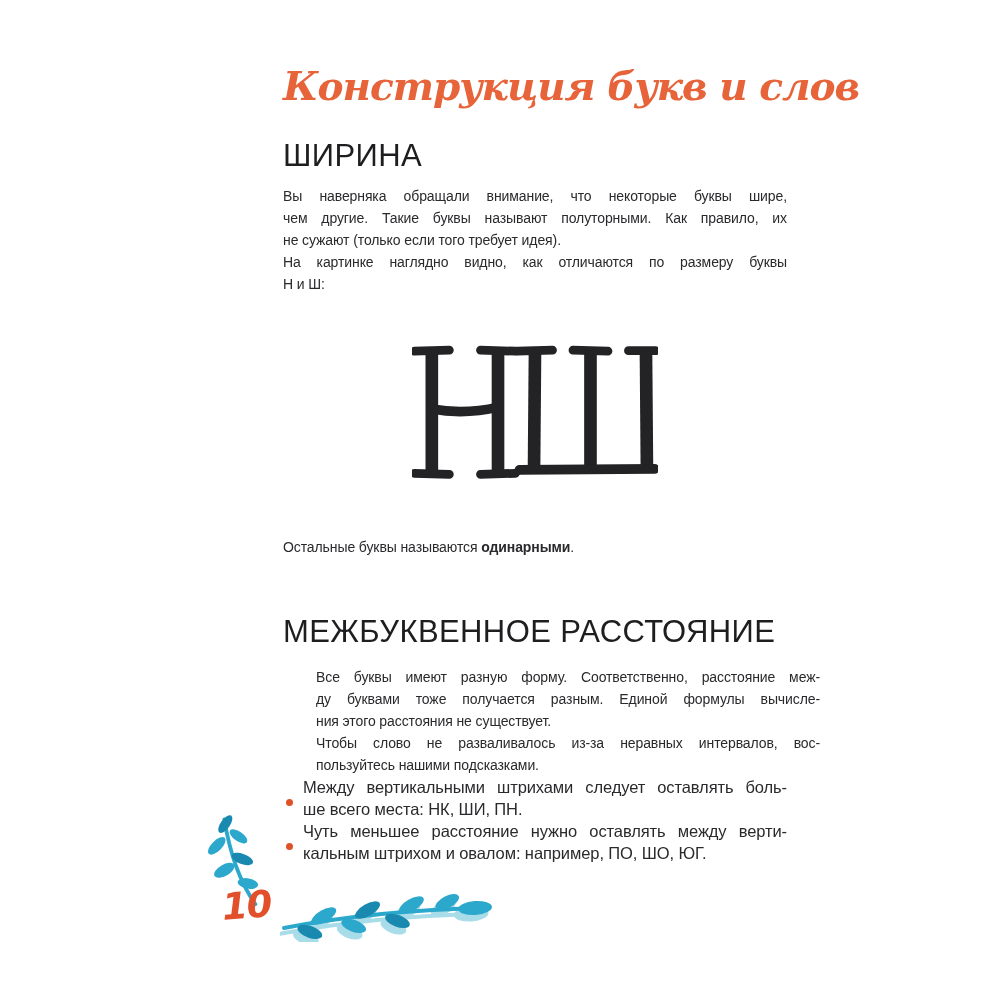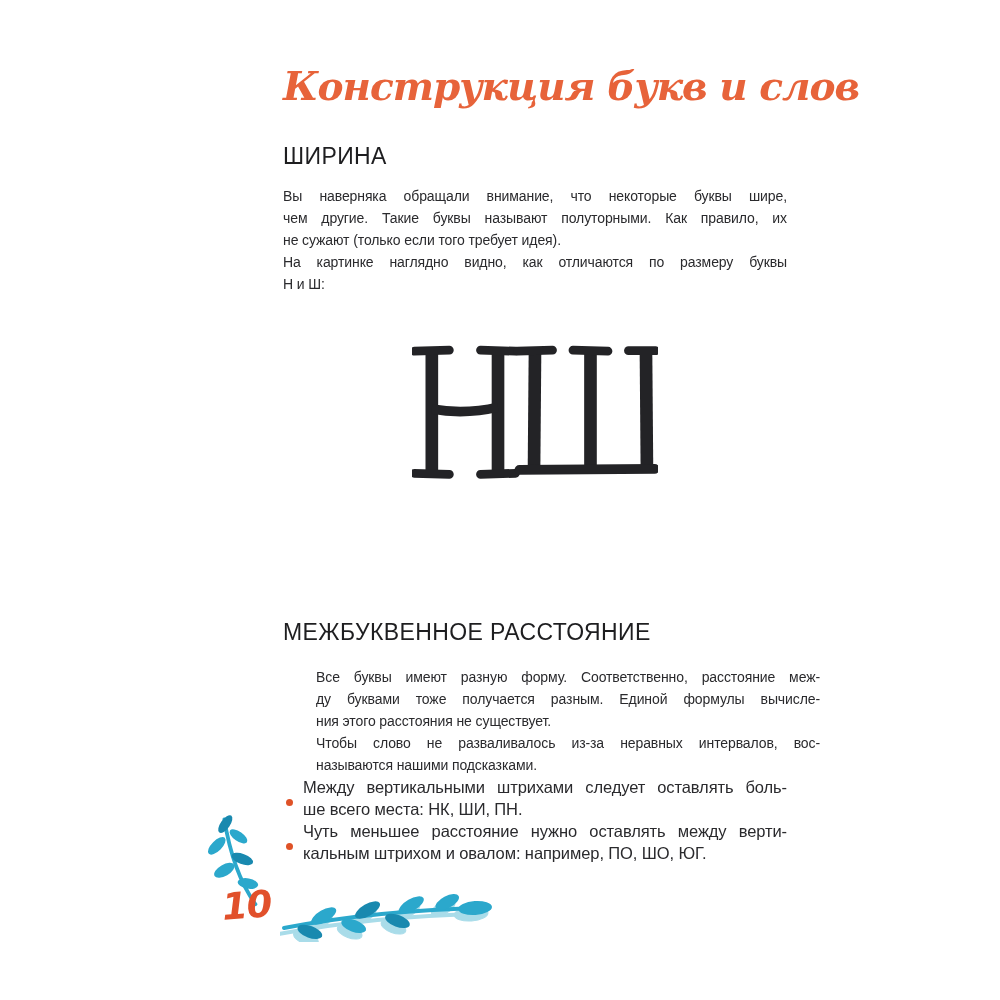--- a/index.html
+++ b/index.html
@@ -7,21 +7,21 @@
     position:relative;width:1000px;height:1000px;background:#ffffff;overflow:hidden;
     font-family:"Liberation Sans",sans-serif;color:#2a2a2d;border-radius:24px;
   }
   .content{position:absolute;left:283px;top:0;width:504px;height:1000px;}
   .script-title{
     position:absolute;left:0;top:60px;width:504px;margin:0;
     font-family:"DejaVu Serif",serif;font-style:italic;font-weight:bold;
     font-size:39px;line-height:52px;color:#E7633A;letter-spacing:-1px;white-space:nowrap;
   }
   .h2{
-    position:absolute;left:0;margin:0;font-weight:400;font-size:23px;line-height:26px;
+    position:absolute;left:0;margin:0;font-weight:400;font-size:31px;line-height:26px;
     color:#1e1e20;letter-spacing:.4px;white-space:nowrap;
   }
   .h2.width{top:143px;}
   .h2.spacing{top:619px;}
   .para{position:absolute;left:0;width:504px;font-size:14px;letter-spacing:-0.1px;}
   .para.p1{top:185px;}
   .para.p2{top:536px;}
   .para.p3{top:666px;margin-left:33px;}
   .line{height:22px;line-height:22px;white-space:normal;}
   .jl{text-align:justify;text-align-last:justify;text-justify:inter-word;}
@@ -77,30 +77,31 @@
         <path d="M183 12 L183 134" stroke-width="13"></path>
         <path d="M240 12 L241 134" stroke-width="13"></path>
         <path d="M108 12.5 L144 11.5" stroke-width="9" stroke-linecap="round"></path>
         <path d="M165 11.5 L201 12.5" stroke-width="9" stroke-linecap="round"></path>
         <path d="M222 12 L250 12" stroke-width="9" stroke-linecap="round"></path>
         <path d="M110 134.5 L249 133.5" stroke-width="10" stroke-linecap="round"></path>
       </g>
     </svg>
 
     <div class="para p2">
+      <div class="line"><span>Остальные буквы называются </span><span class="b">одинарными</span><span>.</span></div>
     </div>
 
     <h2 class="h2 spacing">МЕЖБУКВЕННОЕ РАССТОЯНИЕ</h2>
 
     <div class="para p3">
       <div class="line jl">Все буквы имеют разную форму. Соответственно, расстояние меж-</div>
       <div class="line jl">ду буквами тоже получается разным. Единой формулы вычисле-</div>
       <div class="line">ния этого расстояния не существует.</div>
       <div class="line jl">Чтобы слово не разваливалось из-за неравных интервалов, вос-</div>
-      <div class="line">называются нашими подсказками.</div>
+      <div class="line">пользуйтесь нашими подсказками.</div>
     </div>
 
     <div class="bullets">
       <div class="bullet">
         <span class="bullet-marker"></span>
         <div class="bullet-text">
           <div class="line jl">Между вертикальными штрихами следует оставлять боль-</div>
           <div class="line">ше всего места: НК, ШИ, ПН.</div>
         </div>
       </div>

